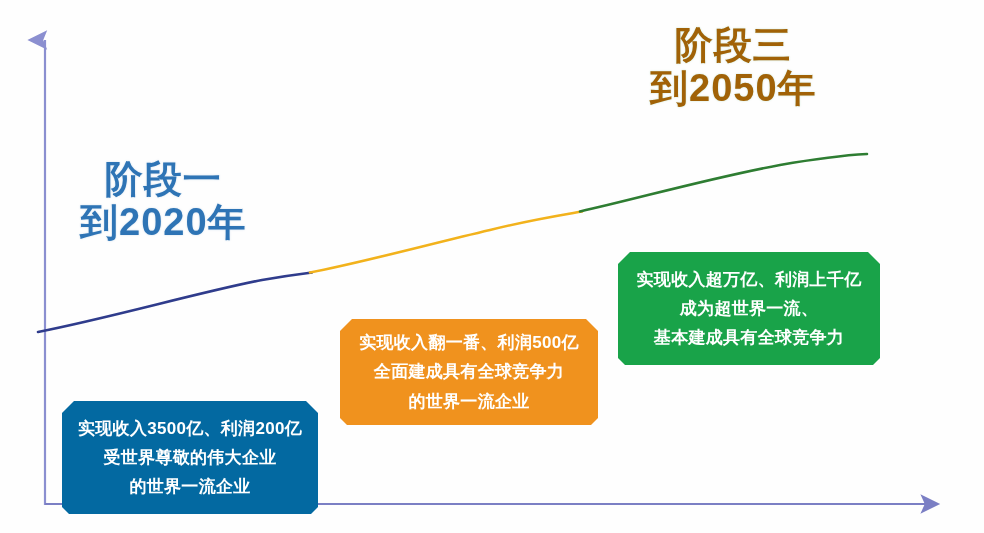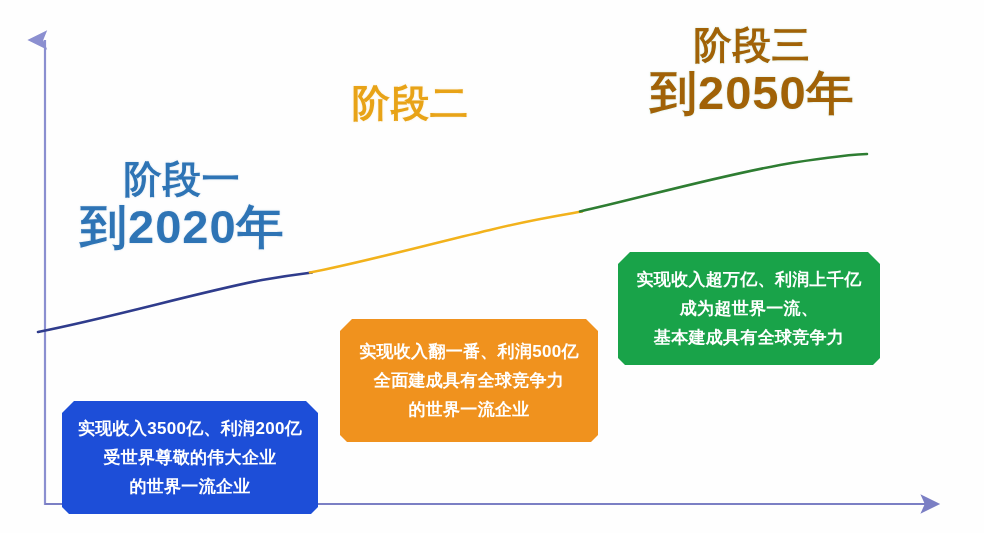--- a/index.html
+++ b/index.html
@@ -32,21 +32,21 @@
   
   .phase-title {
     position: absolute;
     text-align: center;
     line-height: 1.12;
     font-weight: 700;
     white-space: nowrap;
     letter-spacing: 1px;
   }
   .phase-title .t-line1 { display: block; font-size: 38px; }
-  .phase-title .t-line2 { display: block; font-size: 47px; }
+  .phase-title .t-line2 { display: block; font-size: 38px; }
 
   #phase-title-1 {
     left: 80px;  top: 158px;
     color: #2E74B5;
     text-shadow: 0 0 2px rgba(46,116,181,0.25);
   }
   #phase-title-2 {
     left: 352px; top: 82px;
     color: #E8A317;
     text-shadow: 0 0 2px rgba(232,163,23,0.25);
@@ -76,24 +76,24 @@
         calc(100% - 12px) 0, 100% 12px,
         100% calc(100% - 7px), calc(100% - 7px) 100%,
         7px 100%, 0 calc(100% - 7px));
     filter: drop-shadow(0 1px 2px rgba(0,0,0,0.18));
     margin-top: 44px;
   }
   .banner .b-line { display: block; white-space: nowrap; }
 
   #banner-phase-1 {
     left: 62px;  top: 357px;  width: 256px; height: 113px;
-    background: #1d4ed8;
+    background: #0369a1;
   }
   #banner-phase-2 {
-    left: 340px; top: 275px;  width: 258px; height: 123px;
+    left: 340px; top: 275px;  width: 258px; height: 106px;
     background: #F0921E;
   }
   #banner-phase-3 {
     left: 618px; top: 208px;  width: 262px; height: 113px;
     background: #19A349;
   }
 </style>
 </head>
 <body>
 
@@ -119,21 +119,20 @@
 
     <path d="M580,211.5 C640,198 710,178 780,165 C820,158 848,155 867,154" fill="none" stroke="#2E7D32" stroke-width="2.6" stroke-linecap="round"></path>
   </svg>
 
   <div class="phase-title" id="phase-title-1">
     <span class="t-line1">阶段一</span>
     <span class="t-line2">到2020年</span>
   </div>
 
   <div class="phase-title" id="phase-title-2">
-    <span class="t-line1">阶段二</span>
   </div>
 
   <div class="phase-title" id="phase-title-3">
     <span class="t-line1">阶段三</span>
     <span class="t-line2">到2050年</span>
   </div>
 
   <div class="banner" id="banner-phase-1">
     <span class="b-line">实现收入3500亿、利润200亿</span>
     <span class="b-line">受世界尊敬的伟大企业</span>

